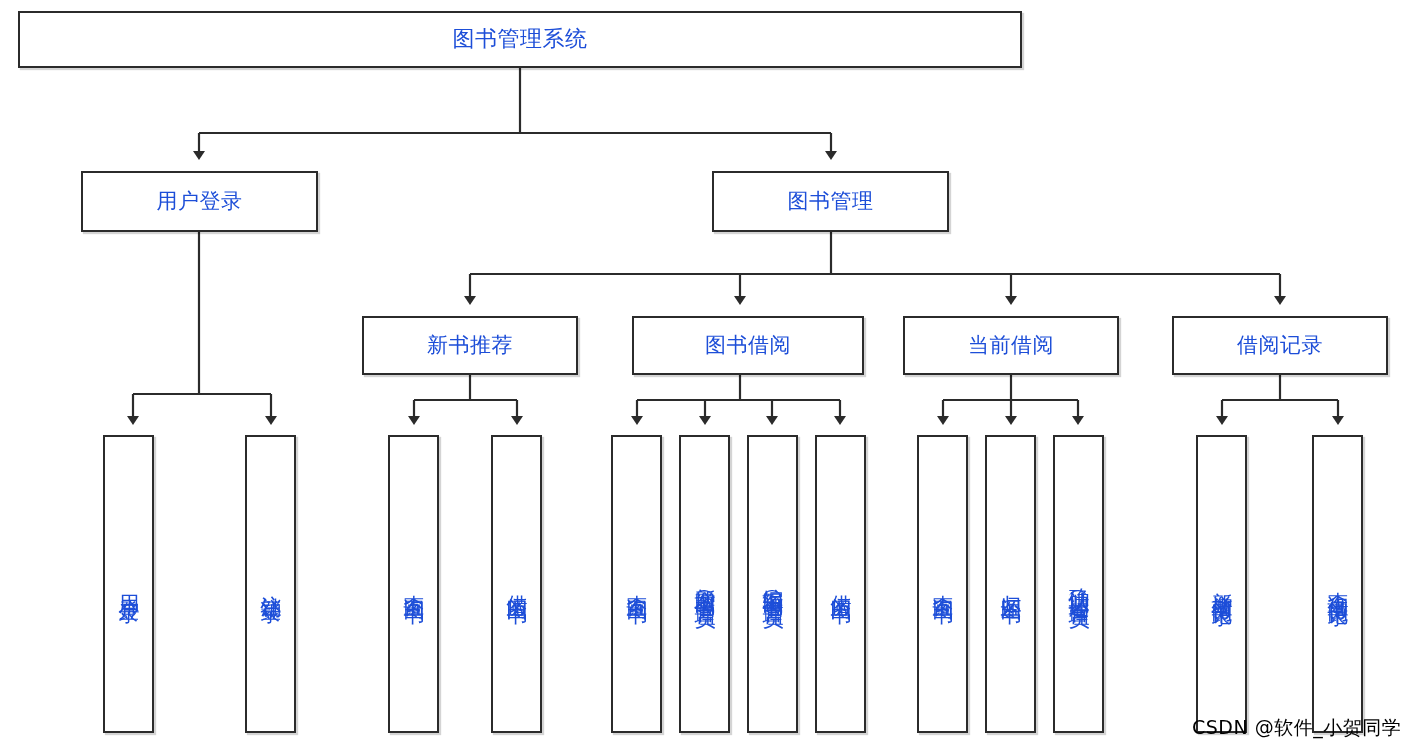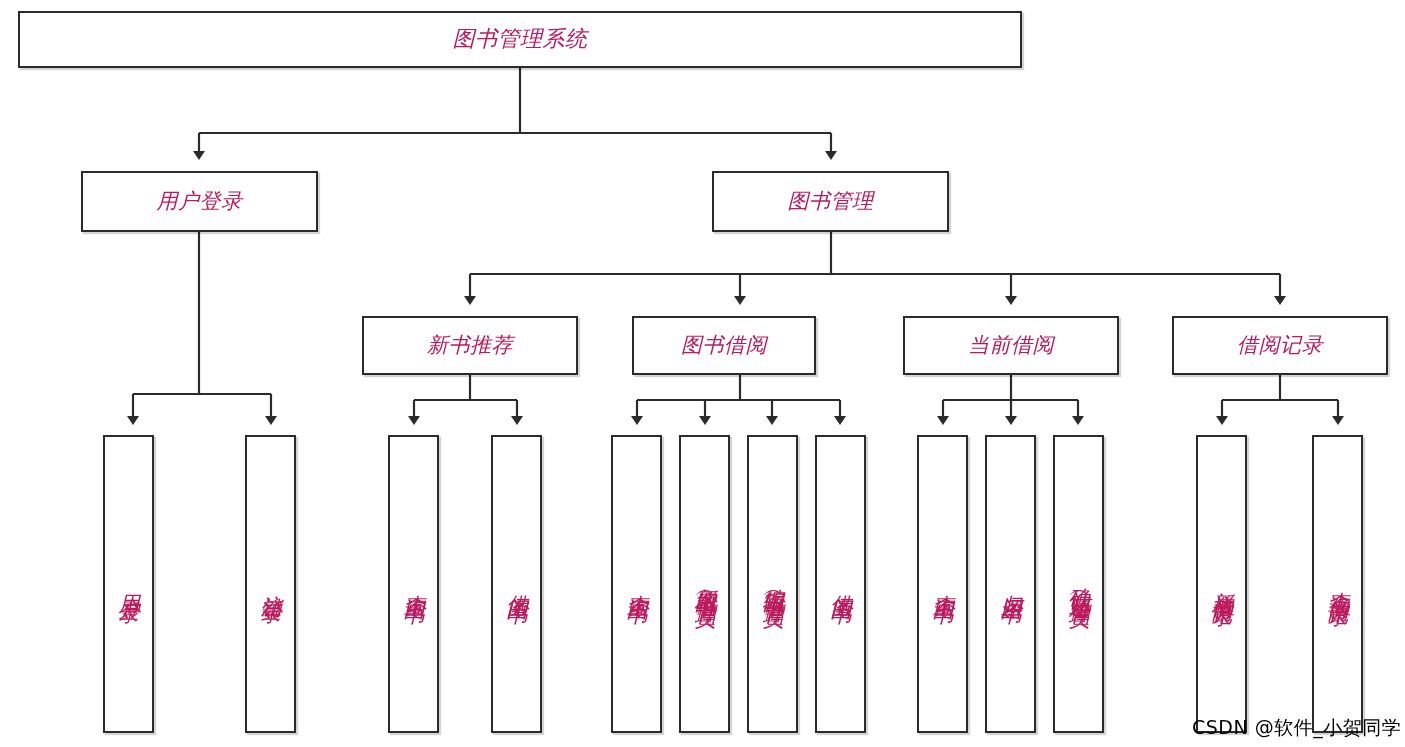--- a/index.html
+++ b/index.html
@@ -31,24 +31,23 @@
     box-sizing: border-box;
     border: 2px solid #2b2b2b;
     background: #ffffff;
     box-shadow: 2px 2px 1px rgba(0,0,0,0.17);
     display: flex;
     align-items: center;
     justify-content: center;
     z-index: 3;
   }
   .node .lbl {
-    color: #be185d;
+    color: #1d4ed8;
     line-height: 1.1;
     white-space: nowrap;
-    font-style: italic;
   }
   
   .node.horiz .lbl {
     font-size: 21px;
     letter-spacing: 0.5px;
   }
   .node.root .lbl {
     font-size: 22px;
   }
   
@@ -137,21 +136,21 @@
   <div class="node horiz" style="left:81px; top:171px; width:237px; height:61px;">
     <span class="lbl">用户登录</span>
   </div>
   <div class="node horiz" style="left:362px; top:316px; width:216px; height:59px;">
     <span class="lbl">新书推荐</span>
   </div>
 
   <div class="node horiz" style="left:712px; top:171px; width:237px; height:61px;">
     <span class="lbl">图书管理</span>
   </div>
-  <div class="node horiz" style="left:632px; top:316px; width:184px; height:59px;">
+  <div class="node horiz" style="left:632px; top:316px; width:232px; height:59px;">
     <span class="lbl">图书借阅</span>
   </div>
   <div class="node horiz" style="left:1172px; top:316px; width:216px; height:59px;">
     <span class="lbl">借阅记录</span>
   </div>
   <div class="node horiz" style="left:903px; top:316px; width:216px; height:59px;">
     <span class="lbl">当前借阅</span>
   </div>
 
   <div class="node vert" style="left:103px; top:435px; width:51px; height:298px;">

